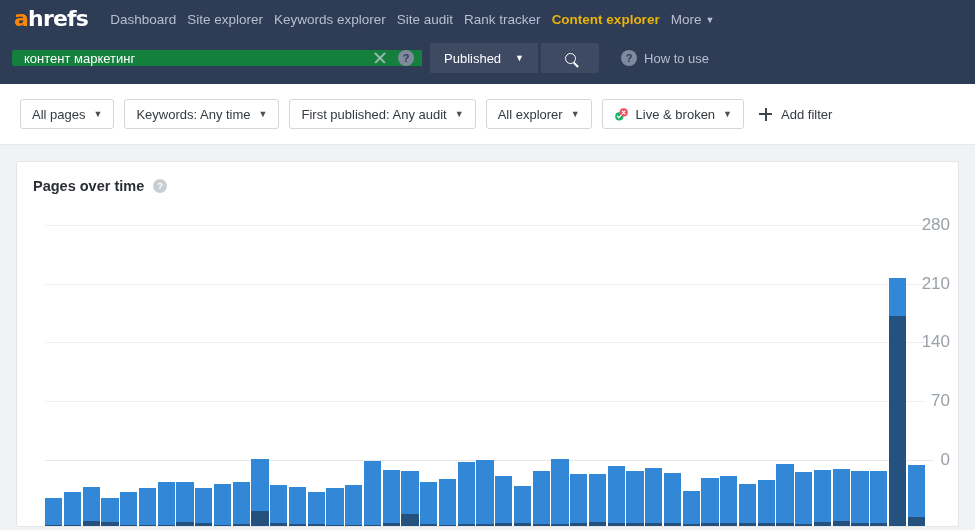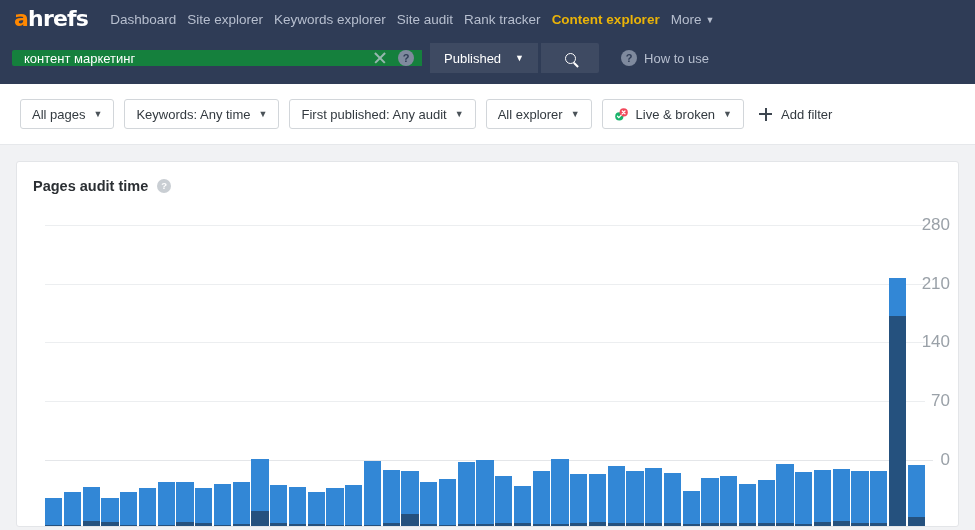--- a/index.html
+++ b/index.html
@@ -398,21 +398,21 @@
   </div>
   <div class="addfilter">
     <span class="plus"></span>
     <span>Add filter</span>
   </div>
 </div>
 
 <div class="page">
   <div class="card">
     <div class="card-title">
-      <span>Pages audit time</span>
+      <span>Pages over time</span>
       <span class="helpdot">?</span>
     </div>
 
     <div class="chart-wrap">
       <div class="plot" id="gridlayer">
           <div class="gridline" style="top: 252px;"></div>
           <div class="gridline" style="top: 193.2px;"></div>
           <div class="gridline" style="top: 134.4px;"></div>
           <div class="gridline" style="top: 75.6px;"></div>
           <div class="gridline" style="top: 16.8px;"></div>

